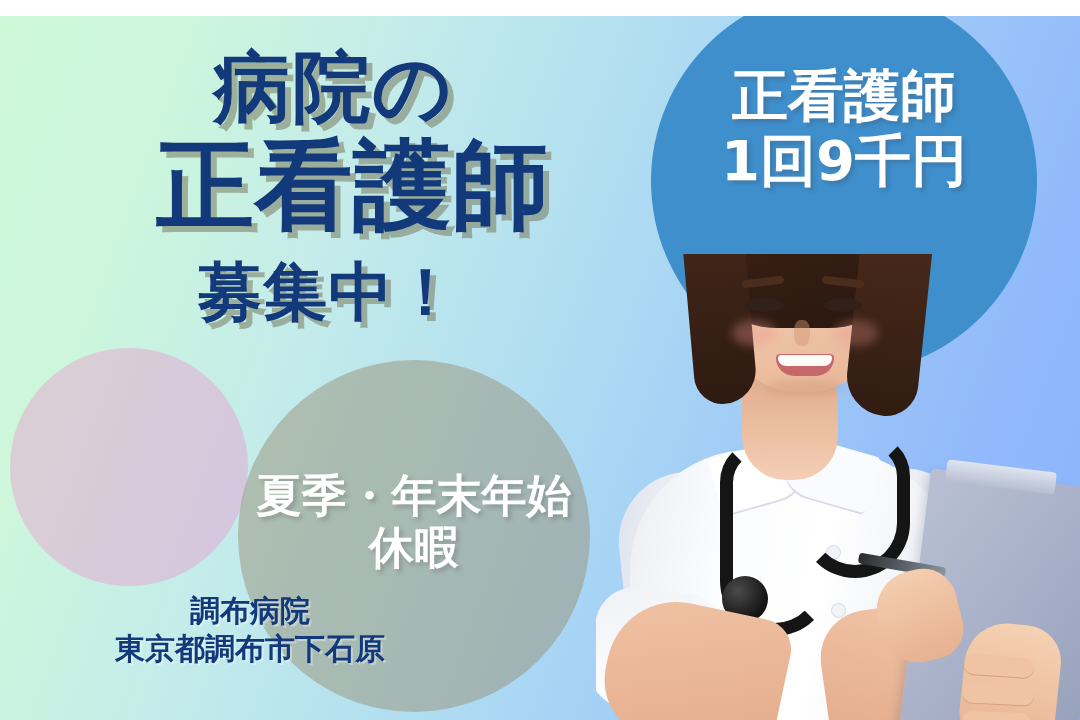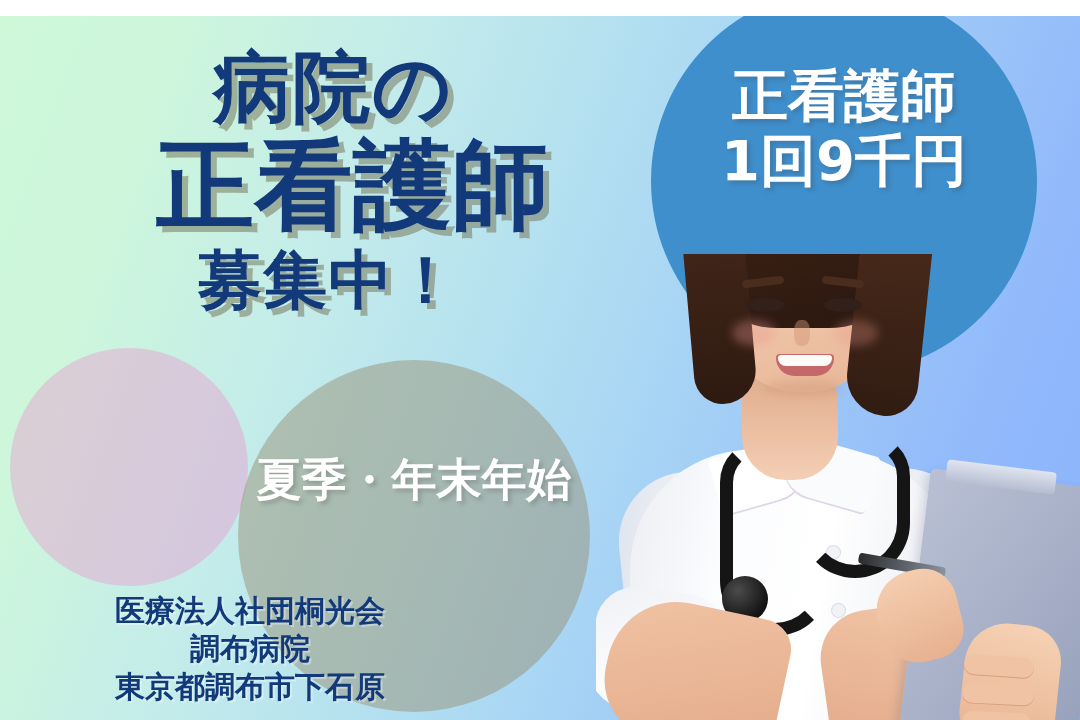--- a/index.html
+++ b/index.html
@@ -273,21 +273,21 @@
     position: absolute;
     color: #123a7a;
     font-weight: 700;
     letter-spacing: 0.02em;
     line-height: 1;
     white-space: nowrap;
     text-shadow: 6px 6px 0 rgba(120,122,95,0.55);
   }
   #hl-line1 { left: 213px; top: 32px; font-size: 78px; }
   #hl-line2 { left: 156px; top: 128px; font-size: 98px; letter-spacing: 0.005em; font-family: Liberation Mono, monospace; }
-  #hl-line3 { left: 198px; top: 232px; font-size: 64px; }
+  #hl-line3 { left: 198px; top: 244px; font-size: 64px; }
 
   .circle-text {
     position: absolute;
     color: #ffffff;
     font-weight: 700;
     line-height: 1.16;
     text-align: center;
     white-space: nowrap;
     text-shadow: 3px 3px 4px rgba(60,60,60,0.25);
   }
@@ -298,21 +298,21 @@
     font-size: 56px;
   }
   #pink-text {
     left: 10px;
     top: 382px;
     width: 238px;
     font-size: 48px;
   }
   #gray-text {
     left: 238px;
-    top: 438px;
+    top: 454px;
     width: 352px;
     font-size: 45px;
   }
 
   #footer {
     position: absolute;
     left: 40px;
     top: 576px;
     width: 420px;
     text-align: center;
@@ -384,21 +384,21 @@
   <div class="hl" id="hl-line3">募集中！</div>
 
   <div class="circle-text" id="blue-text">
     <div>正看護師</div>
     <div>1回9千円</div>
   </div>
 
 
   <div class="circle-text" id="gray-text">
     <div>夏季・年末年始</div>
+    <div>休暇</div>
   </div>
 
   <div id="footer">
-    <div>医療法人社団桐光会</div>
     <div>調布病院</div>
     <div>東京都調布市下石原</div>
   </div>
 
 </div>
 
 </body></html>

